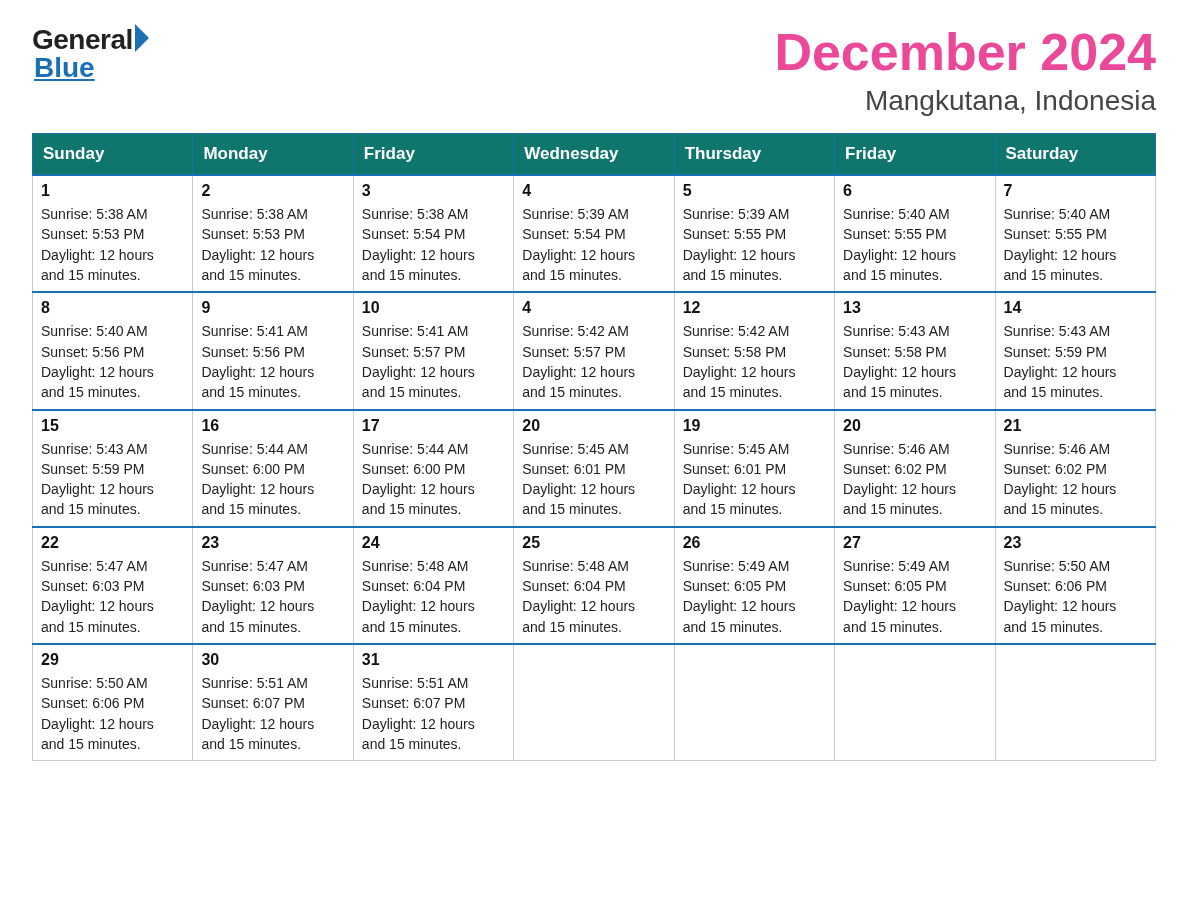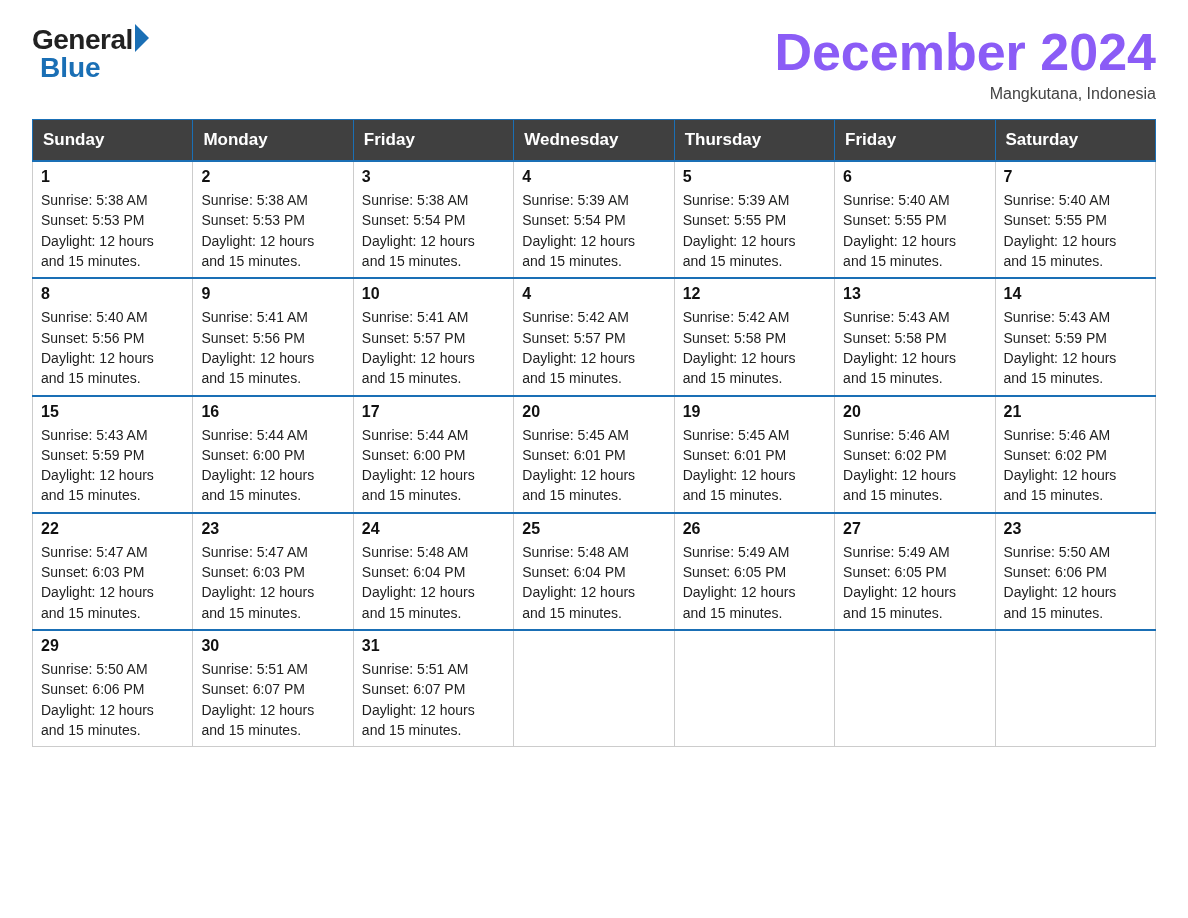--- a/index.html
+++ b/index.html
@@ -38,43 +38,44 @@
       border-top: 14px solid transparent;
       border-bottom: 14px solid transparent;
       margin-left: 2px;
       margin-top: -4px;
     }
     .logo-blue {
       font-size: 28px;
       font-weight: bold;
       color: #1a6fb5;
       margin-top: -4px;
-      margin-left: 8px;
+      margin-left: 2px;
+      text-decoration: underline;
     }
     .title-block {
       text-align: right;
     }
     .month-title {
       font-size: 52px;
       font-weight: bold;
-      color: #8b5cf6;
+      color: #ec4899;
       line-height: 1.1;
     }
     .location {
-      font-size: 16px;
+      font-size: 28px;
       color: #444;
       margin-top: 4px;
     }
     .calendar {
       width: 100%;
       border-collapse: collapse;
       margin-top: 8px;
     }
     .calendar th {
-      background: #404040;
+      background: #0f766e;
       color: #fff;
       font-size: 17px;
       font-weight: 600;
       padding: 10px 10px;
       text-align: left;
       border: 1px solid #1a6fb5;
     }
     .calendar td {
       vertical-align: top;
       border: 1px solid #ccc;

